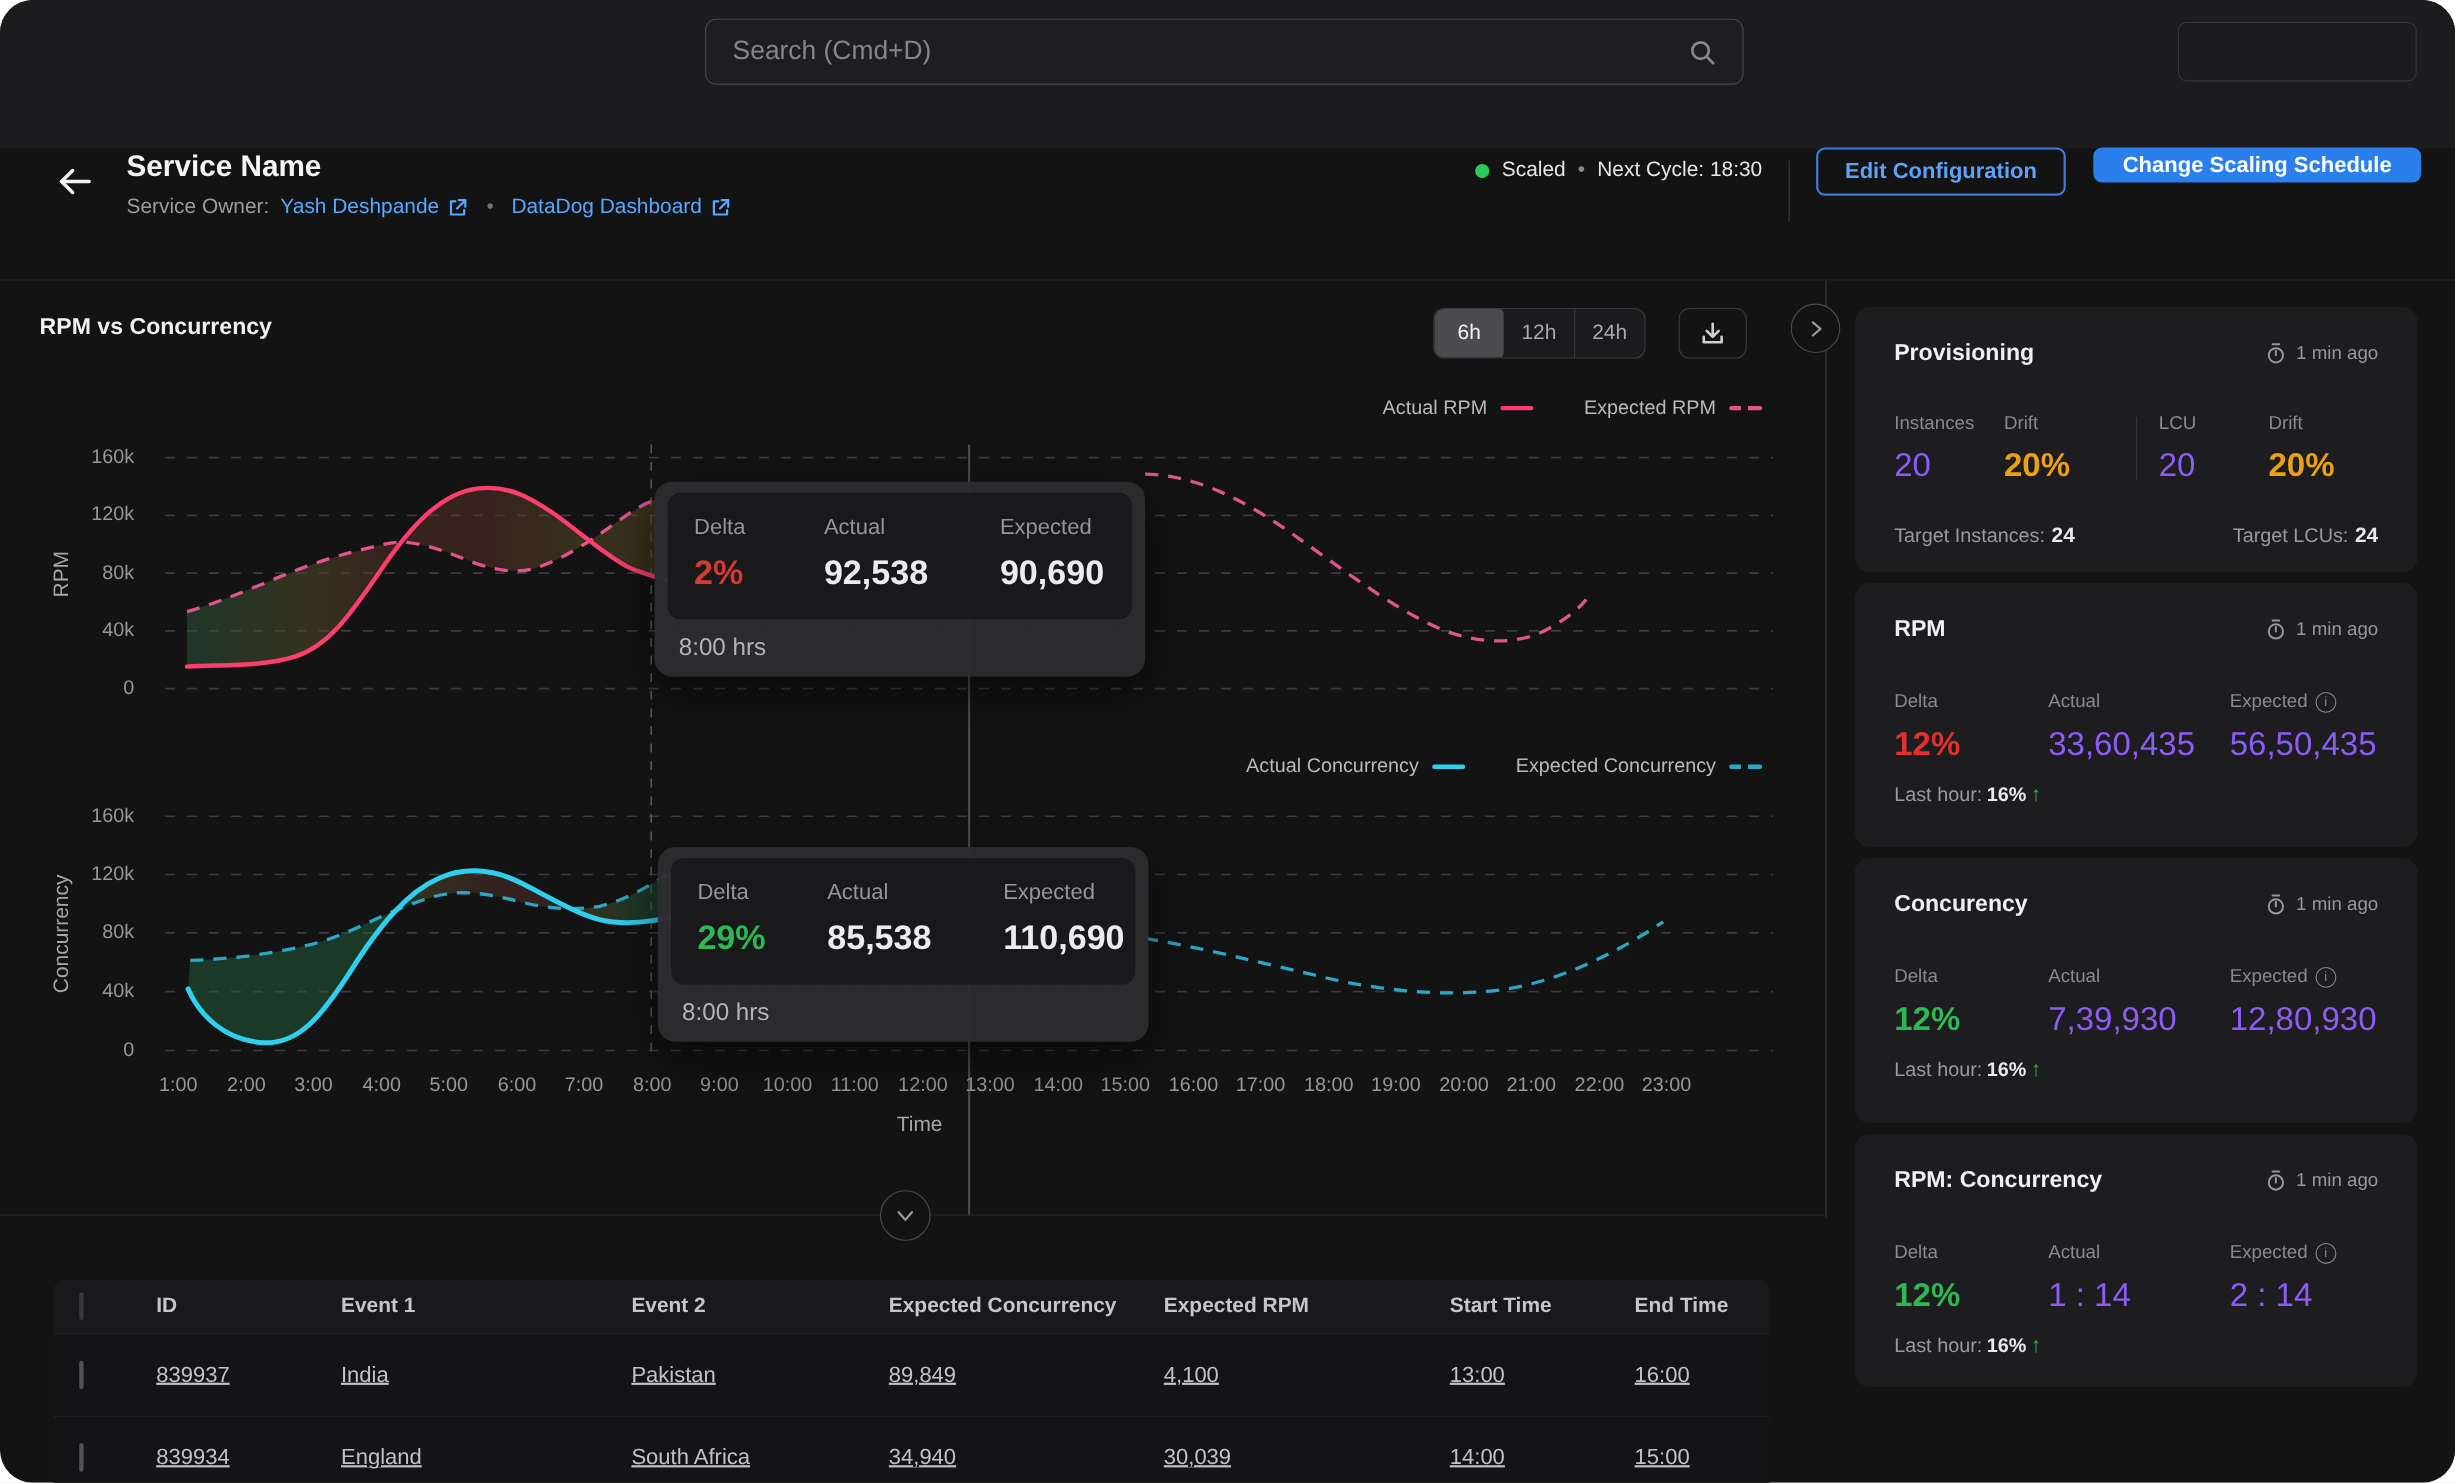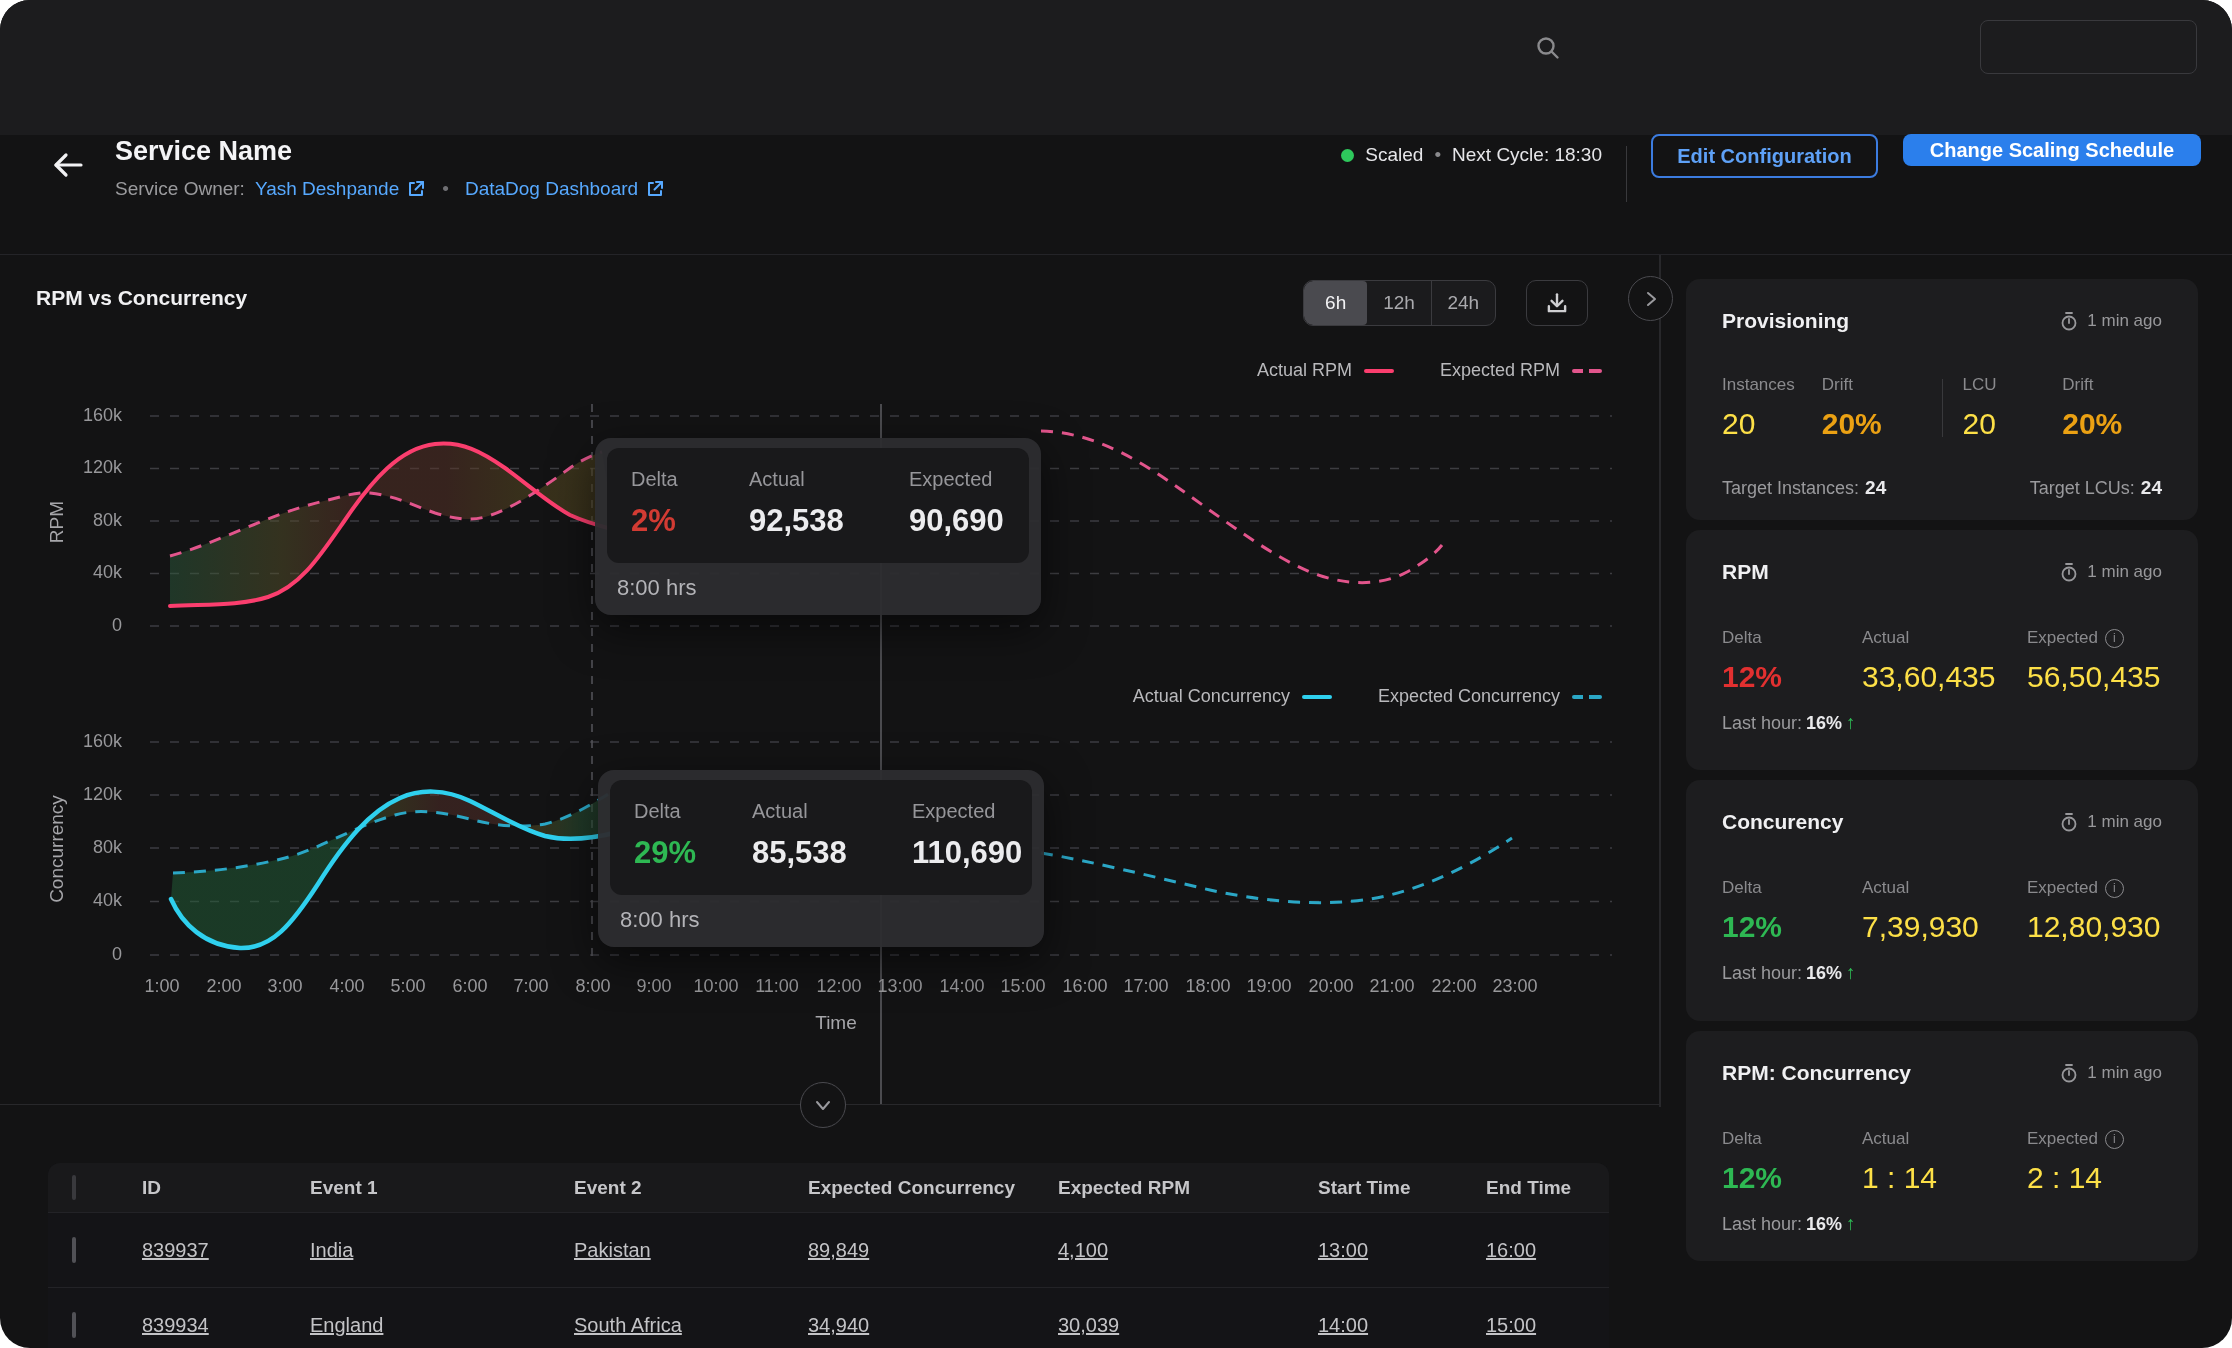--- a/index.html
+++ b/index.html
@@ -84,21 +84,21 @@
   .tip-time { font-size:22px; color:#b4b4b8; padding:12px 10px 14px; }
   
   .card { position:absolute; left:1686px; width:512px; background:#1d1d1f; border-radius:14px; padding:30px 36px; }
   .card-head { display:flex; justify-content:space-between; align-items:center; }
   .card-title { font-size:21px; font-weight:bold; color:#f0f0f2; }
   .updated { display:flex; gap:9px; align-items:center; color:#98989b; font-size:17px; }
   .prov-stats { display:flex; align-items:center; margin-top:42px; }
   .prov-grp { flex:1; display:grid; grid-template-columns:1fr 1fr; }
   .prov-vdiv { width:1px; height:58px; background:#39393c; margin:0 20px; }
   .stat-label { font-size:17px; color:#8a8a8d; margin-bottom:12px; display:flex; align-items:center; gap:7px; }
-  .stat-value { font-size:30px; color:#fde047; }
+  .stat-value { font-size:30px; color:#8b5cf6; }
   .amber { color:#eba113; font-weight:bold; }
   .delta-red { color:#e23030; font-weight:bold; }
   .delta-green { color:#2eb853; font-weight:bold; }
   .prov-targets { display:flex; justify-content:space-between; margin-top:36px; font-size:18px; color:#9a9a9d; }
   .prov-targets b { color:#e9e9eb; font-size:19px; margin-left:6px; }
   .stats-metric { display:grid; grid-template-columns:140px 165px 1fr; margin-top:44px; }
   .lasthour { margin-top:18px; font-size:18px; color:#9a9a9d; }
   .lasthour b { color:#e9e9eb; margin:0 4px; }
   .up-arrow { color:#2eb853; font-weight:bold; font-size:19px; }
   .info-i { display:inline-flex; width:19px; height:19px; border:1.5px solid #8a8a8d; border-radius:50%;
@@ -112,20 +112,21 @@
   .tbody-row { height:75px; background:#141417; color:#c3c3c6; font-size:20px; border-top:1px solid #232327;text-decoration:underline; }
   .cb { width:27px; height:27px; border:2px solid #515156; border-radius:7px; cursor:pointer; background:transparent; }
   .cb-dim { width:26px; height:26px; border:2px solid #39393d; border-radius:7px; }
 </style>
 </head>
 <body>
 
 <div class="app">
 
   <div class="topbar">
+    <input class="search" placeholder="Search (Cmd+D)" style="">
     <span class="search-icon">
       <svg width="28" height="28" viewBox="0 0 28 28" fill="none" stroke="#8a8a8d" stroke-width="2.4" stroke-linecap="round">
         <circle cx="12" cy="12" r="7.5"></circle>
           <line x1="17.5" y1="17.5" x2="23.5" y2="23.5"></line>
       </svg>
     </span>
     <div class="tb-ghost"></div>
   </div>
 
   <button class="back-btn">

